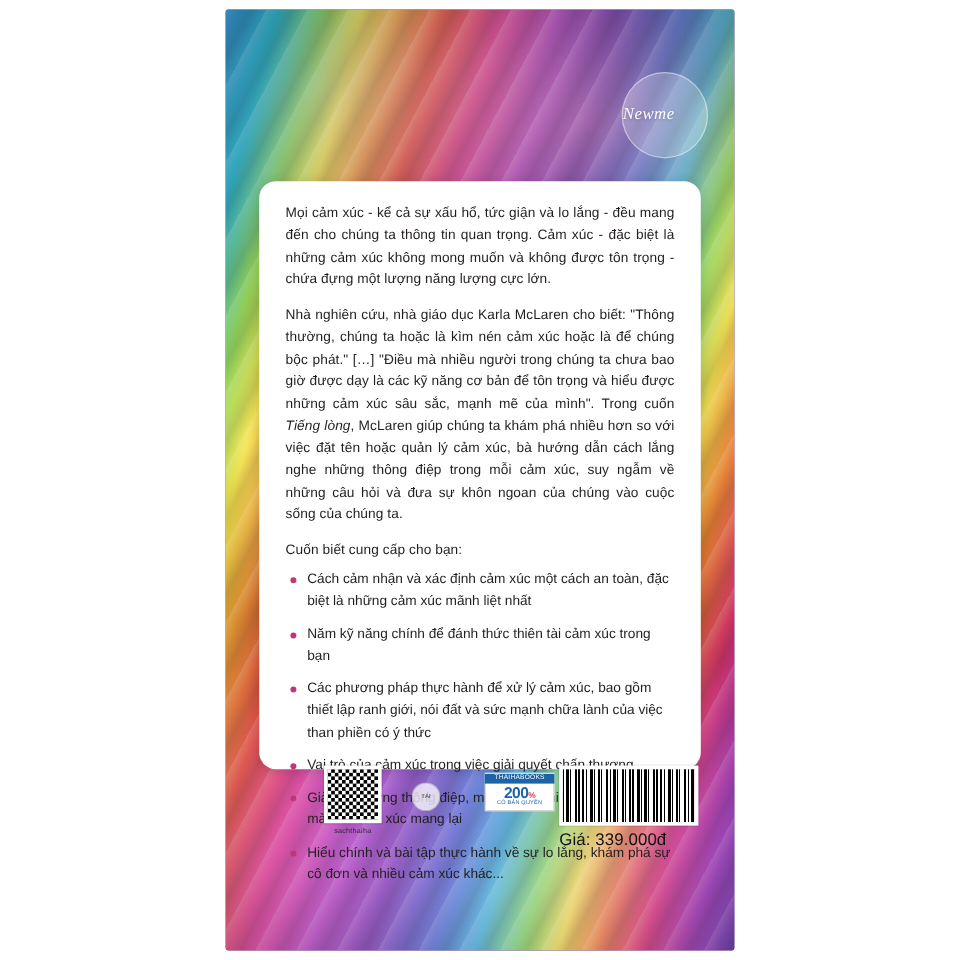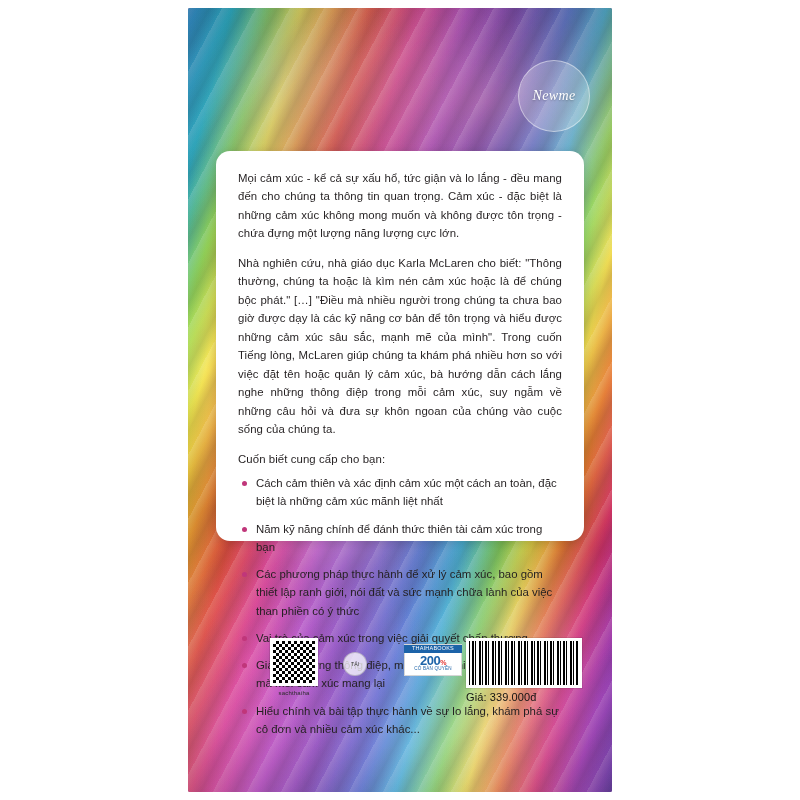--- a/index.html
+++ b/index.html
@@ -101,55 +101,55 @@
     position: absolute;
     right: 22px;
     top: 52px;
     width: 70px;
     height: 70px;
     border-radius: 50%;
     background: rgba(255,255,255,0.22);
     border: 1px solid rgba(255,255,255,0.45);
     display: flex;
     align-items: center;
-    justify-content: center;
+    justify-content: flex-start;
   }
   #publisher-badge .brand {
     color: #ffffff;
     font-size: 14px;
     font-style: italic;
     letter-spacing: 0.4px;
     text-shadow: 0 1px 2px rgba(0,0,0,0.25);
     font-family: "Liberation Serif", serif;
   }
 
   
   #blurb-panel {
     position: absolute;
     left: 28px;
     top: 143px;
     width: 368px;
-    height: 390px;
+    height: 490px;
     background: #ffffff;
     border-radius: 14px;
     box-shadow: 0 2px 10px rgba(0,0,0,0.14);
     padding: 18px 22px 16px 22px;
     box-sizing: border-box;
     color: #231f20;
   }
 
   #blurb-panel p {
     margin: 0 0 11px 0;
     font-size: 11.4px;
     line-height: 1.62;
     text-align: justify;
     letter-spacing: 0.08px;
   }
 
-  .italic-title { }
+  .italic-title { font-style: italic; }
 
   #benefits-intro {
     margin-bottom: 6px !important;
   }
 
   ul#benefits-list {
     margin: 0;
     padding: 0;
     list-style: none;
   }
@@ -272,21 +272,21 @@
       repeating-linear-gradient(90deg,
         #000 0px, #000 1px, #fff 1px, #fff 3px,
         #000 3px, #000 5px, #fff 5px, #fff 6px,
         #000 6px, #000 7px, #fff 7px, #fff 10px,
         #000 10px, #000 12px, #fff 12px, #fff 13px);
     border: 3px solid #fff;
     box-shadow: 0 0 0 1px rgba(0,0,0,0.08);
   }
   #price-text {
     margin-top: 3px;
-    font-size: 11px;
+    font-size: 14px;
     color: #111;
     letter-spacing: 0.1px;
   }
 </style>
 </head>
 <body>
 
 <div id="book-back-cover">
 
   <div class="bg-layer bg-base"></div>
@@ -298,21 +298,21 @@
 
   <div id="publisher-badge">
     <span class="brand">Newme</span>
   </div>
 
   <div id="blurb-panel">
     <p>Mọi cảm xúc - kể cả sự xấu hổ, tức giận và lo lắng - đều mang đến cho chúng ta thông tin quan trọng. Cảm xúc - đặc biệt là những cảm xúc không mong muốn và không được tôn trọng - chứa đựng một lượng năng lượng cực lớn.</p>
     <p>Nhà nghiên cứu, nhà giáo dục Karla McLaren cho biết: "Thông thường, chúng ta hoặc là kìm nén cảm xúc hoặc là để chúng bộc phát." […] "Điều mà nhiều người trong chúng ta chưa bao giờ được dạy là các kỹ năng cơ bản để tôn trọng và hiểu được những cảm xúc sâu sắc, mạnh mẽ của mình". Trong cuốn <span class="italic-title">Tiếng lòng</span>, McLaren giúp chúng ta khám phá nhiều hơn so với việc đặt tên hoặc quản lý cảm xúc, bà hướng dẫn cách lắng nghe những thông điệp trong mỗi cảm xúc, suy ngẫm về những câu hỏi và đưa sự khôn ngoan của chúng vào cuộc sống của chúng ta.</p>
     <p id="benefits-intro">Cuốn biết cung cấp cho bạn:</p>
     <ul id="benefits-list">
-      <li>Cách cảm thiên và xác định cảm xúc một cách an toàn, đặc biệt là những cảm xúc mãnh liệt nhất</li>
+      <li>Cách cảm nhận và xác định cảm xúc một cách an toàn, đặc biệt là những cảm xúc mãnh liệt nhất</li>
       <li>Năm kỹ năng chính để đánh thức thiên tài cảm xúc trong bạn</li>
       <li>Các phương pháp thực hành để xử lý cảm xúc, bao gồm thiết lập ranh giới, nói đất và sức mạnh chữa lành của việc than phiền có ý thức</li>
       <li>Vai trò của cảm xúc trong việc giải quyết chấn thương</li>
       <li>Giải mã những thông điệp, món quà và hiểu biết độc đáo mà mỗi cảm xúc mang lại</li>
       <li>Hiểu chính và bài tập thực hành về sự lo lắng, khám phá sự cô đơn và nhiều cảm xúc khác...</li>
     </ul>
   </div>
 
   <div id="footer-area">
 

